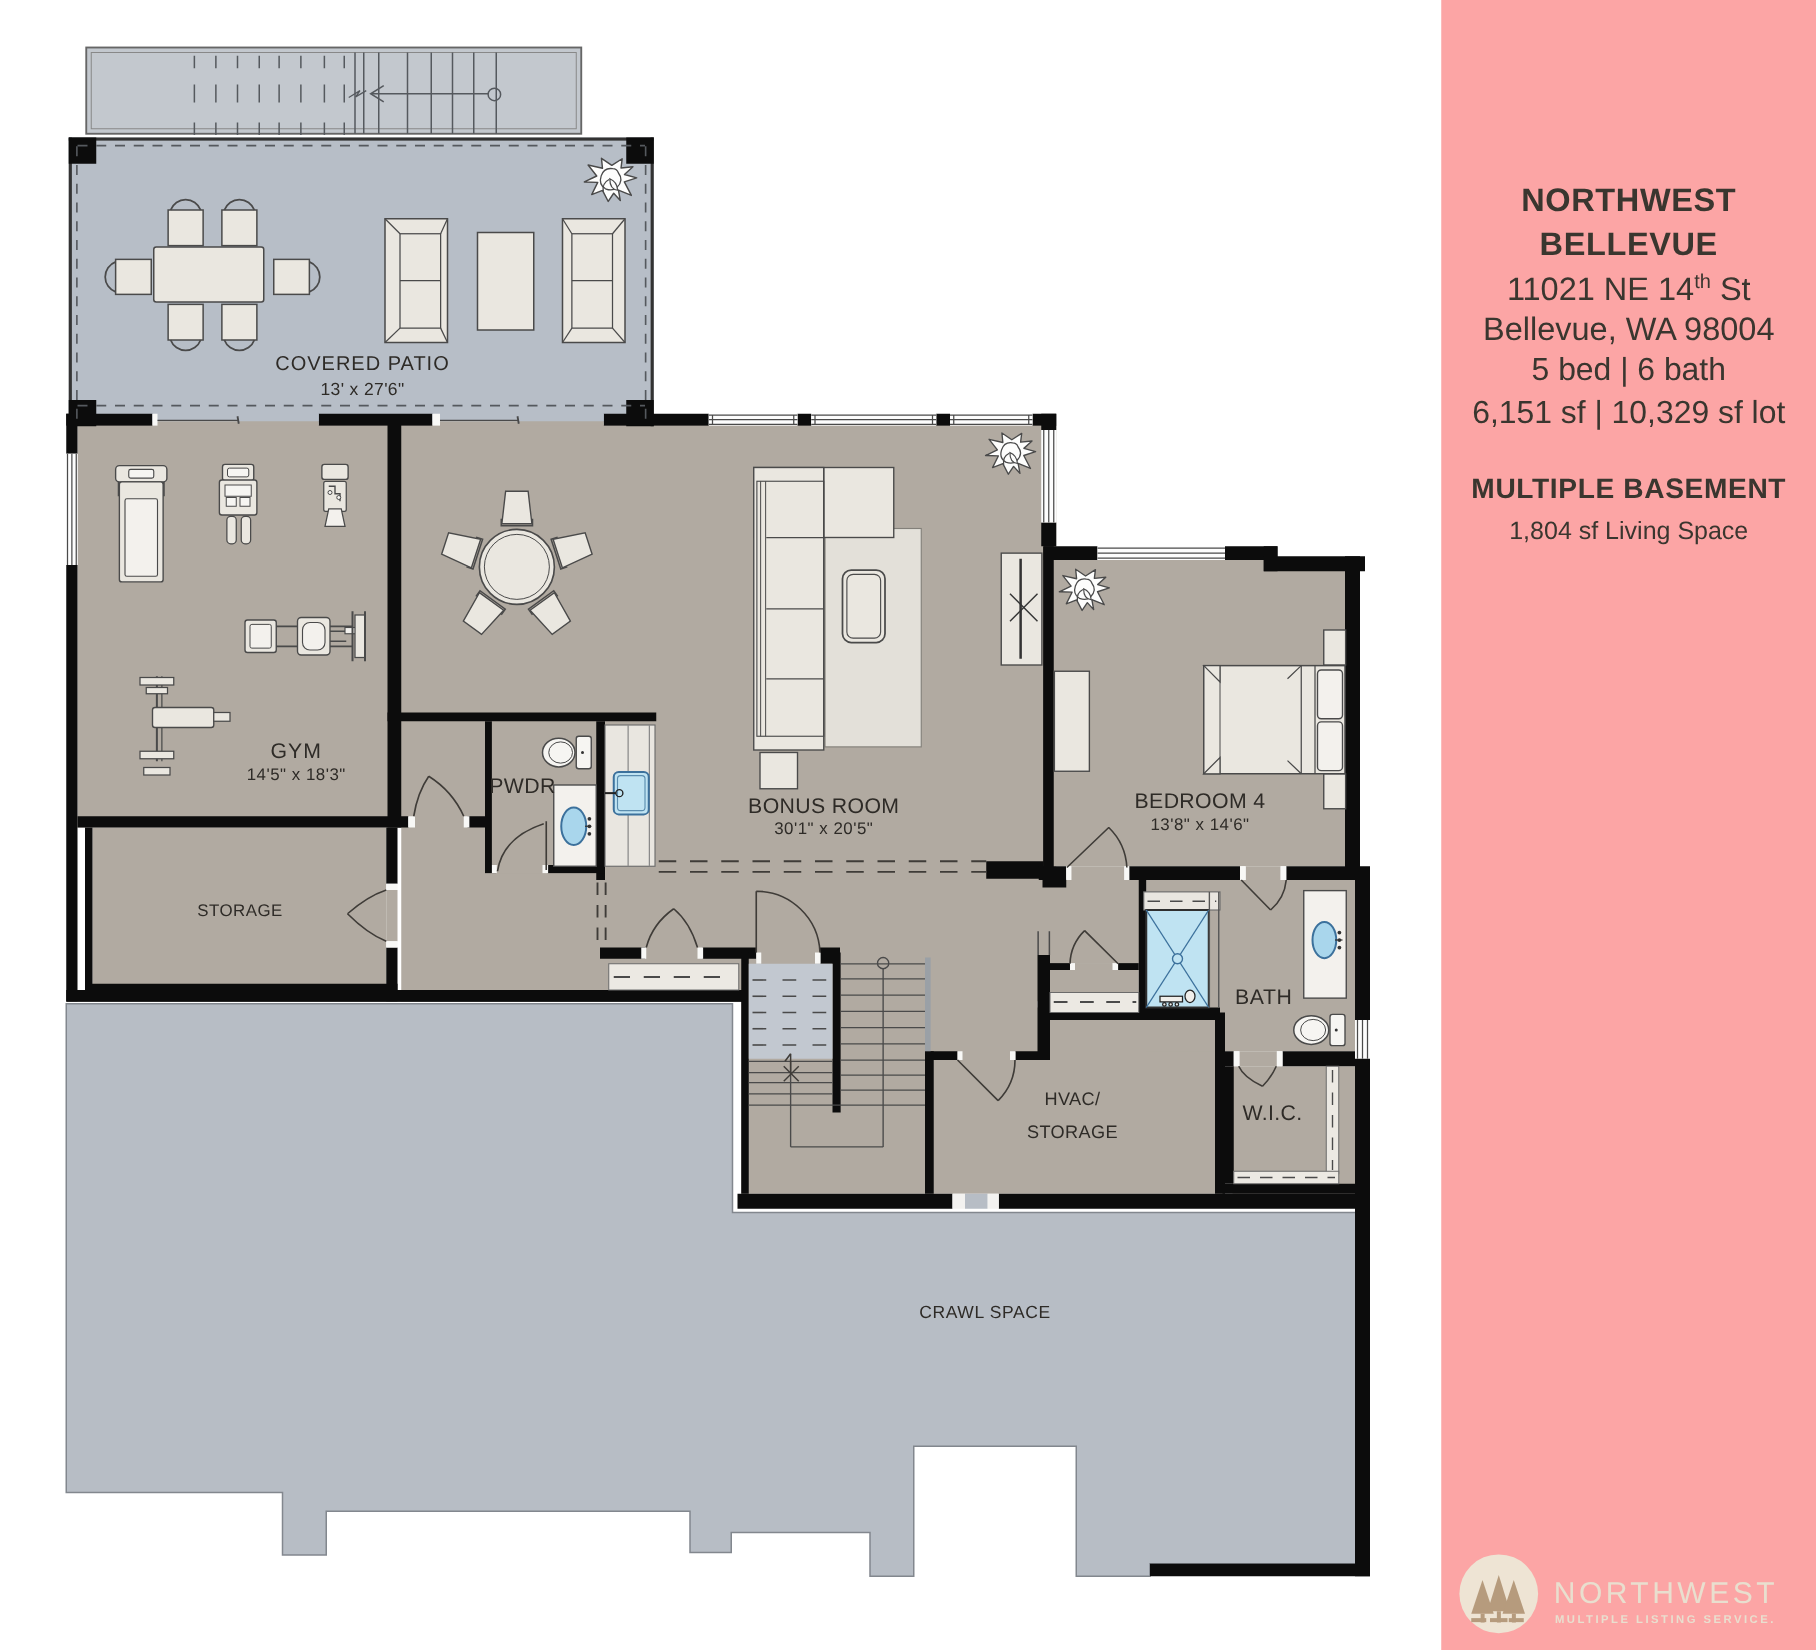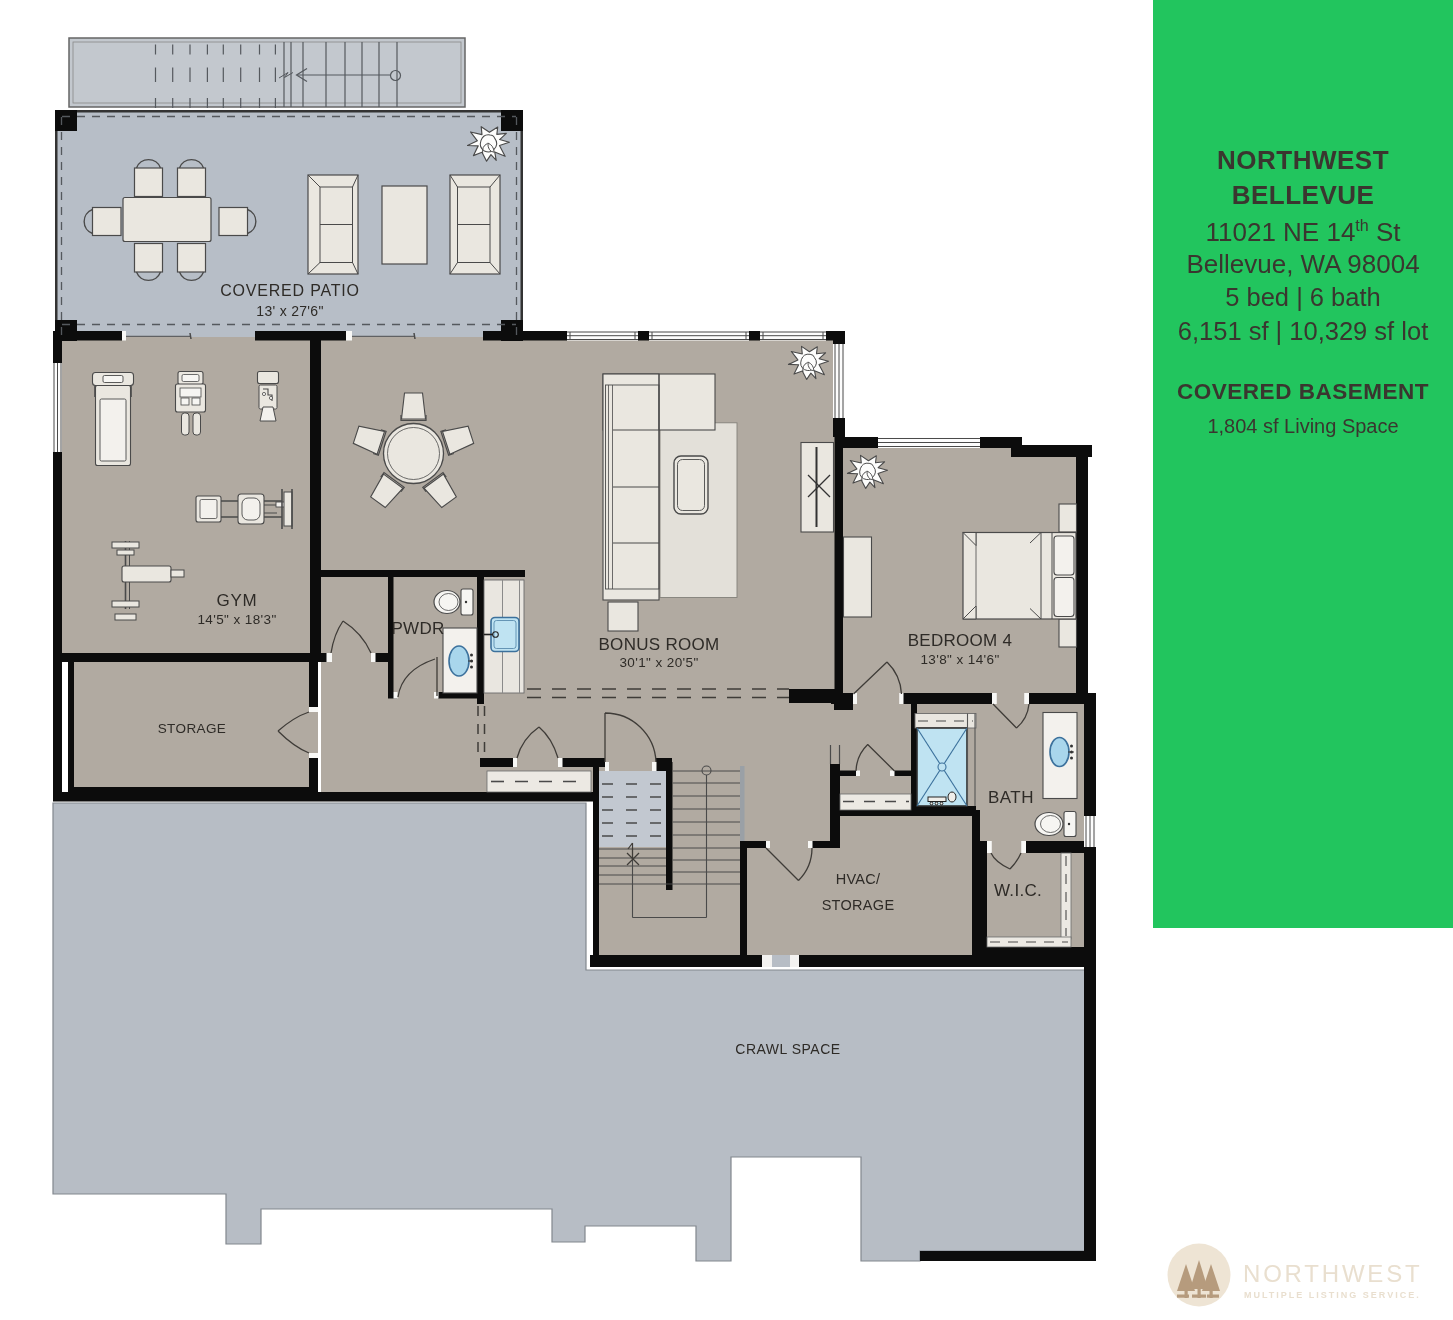--- a/index.html
+++ b/index.html
@@ -1,18 +1,18 @@
 <!DOCTYPE html>
 <html><head>
 <meta charset="utf-8">
 <style>
   html,body{margin:0;padding:0;background:#ffffff;}
   #page{position:relative;width:1453px;height:1320px;background:#ffffff;overflow:hidden;font-family:"Liberation Sans",sans-serif;}
   #plan{position:absolute;left:0;top:0;}
-  #sidebar{position:absolute;left:1153px;top:0px;width:300px;height:928px;background:#22c55e;}
+  #sidebar{position:absolute;left:1153px;top:0px;width:300px;height:1320px;background:#fca5a5;}
   .sb{color:#3a362f;text-align:center;}
   #sbtext{position:absolute;left:0;top:0;width:100%;}
   .h1{font-size:26px;font-weight:bold;line-height:35px;letter-spacing:0.5px;}
   .addr{font-size:26px;line-height:32px;margin-top:-3px;}
   .info{font-size:25.5px;line-height:34px;}
   .h2{font-size:22.5px;font-weight:bold;letter-spacing:0.5px;line-height:23px;}
   .ls{font-size:20px;}
   sup{font-size:16px;}
 </style>
 </head>
@@ -648,21 +648,21 @@
 
       <text x="788" y="1054" font-size="14" letter-spacing="0.5">CRAWL SPACE</text>
     </g>
   </svg>
 
   <div id="sidebar">
     <div id="sbtext" class="sb">
       <div class="h1" style="margin-top:143px;">NORTHWEST<br>BELLEVUE</div>
       <div class="addr">11021 NE 14<sup>th</sup> St<br>Bellevue, WA 98004</div>
       <div class="info" style="">5 bed | 6 bath<br>6,151 sf | 10,329 sf lot</div>
-      <div class="h2" style="margin-top:32px;">COVERED BASEMENT</div>
+      <div class="h2" style="margin-top:32px;">MULTIPLE BASEMENT</div>
       <div class="ls" style="margin-top:12px;">1,804 sf Living Space</div>
     </div>
 
     <svg width="293" height="160" viewBox="0 0 293 160" style="position:absolute;left:3px;top:1190px;">
       <circle cx="43" cy="85" r="31.5" fill="#eee4d4"></circle>
       <g fill="#b69b7d">
         <polygon points="30,74 39,101 21,101"></polygon>
         <rect x="28.5" y="101" width="3.2" height="7"></rect>
         <polygon points="43,70 52,99 34,99"></polygon>
         <rect x="41.5" y="99" width="3.2" height="9"></rect>

